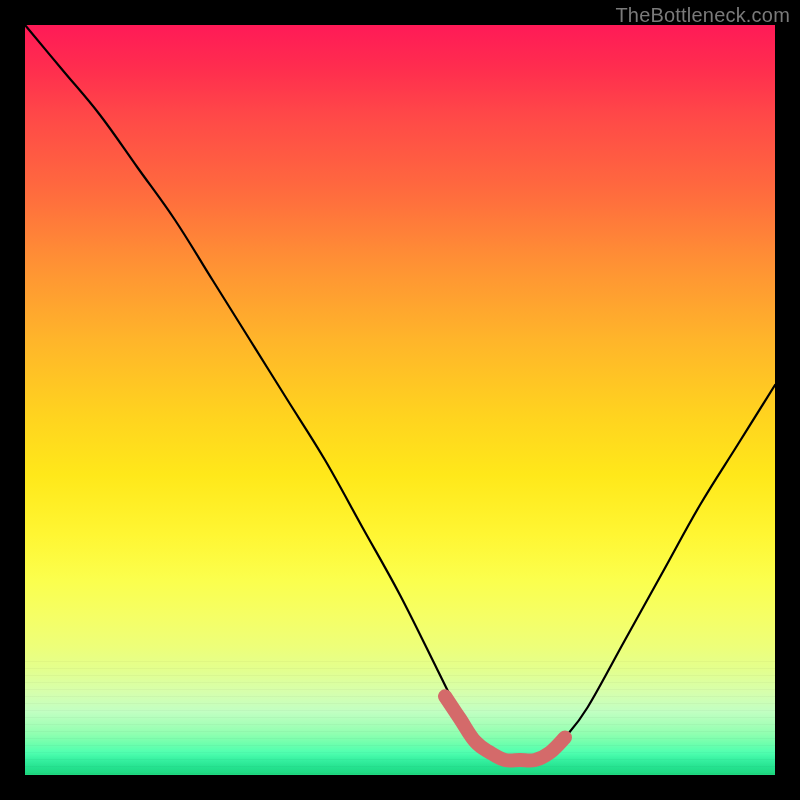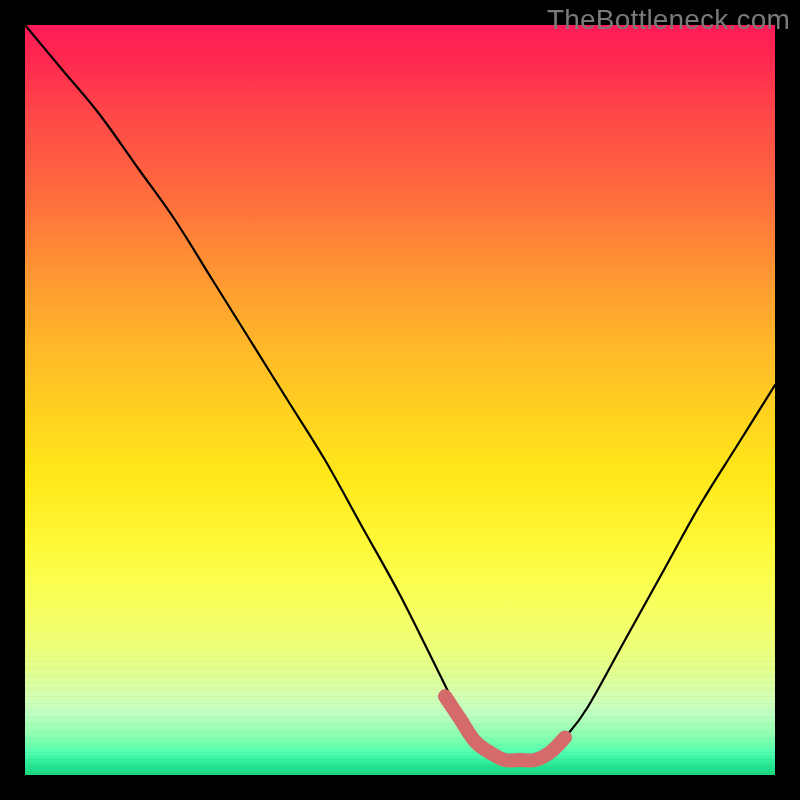--- a/index.html
+++ b/index.html
@@ -64,21 +64,21 @@
       rgba(255,255,255,0) 6px,
       rgba(0,0,0,0.03) 6px,
       rgba(0,0,0,0.03) 7px
     );
   }
   .watermark {
     position: absolute;
     top: 4px;
     right: 10px;
     color: #7a7a7a;
-    font-size: 28px;
+    font-size: 20px;
     letter-spacing: 0.2px;
     user-select: none;
   }
   svg.curve {
     position: absolute;
     left: 0;
     top: 0;
     width: 750px;
     height: 750px;
     overflow: visible;

